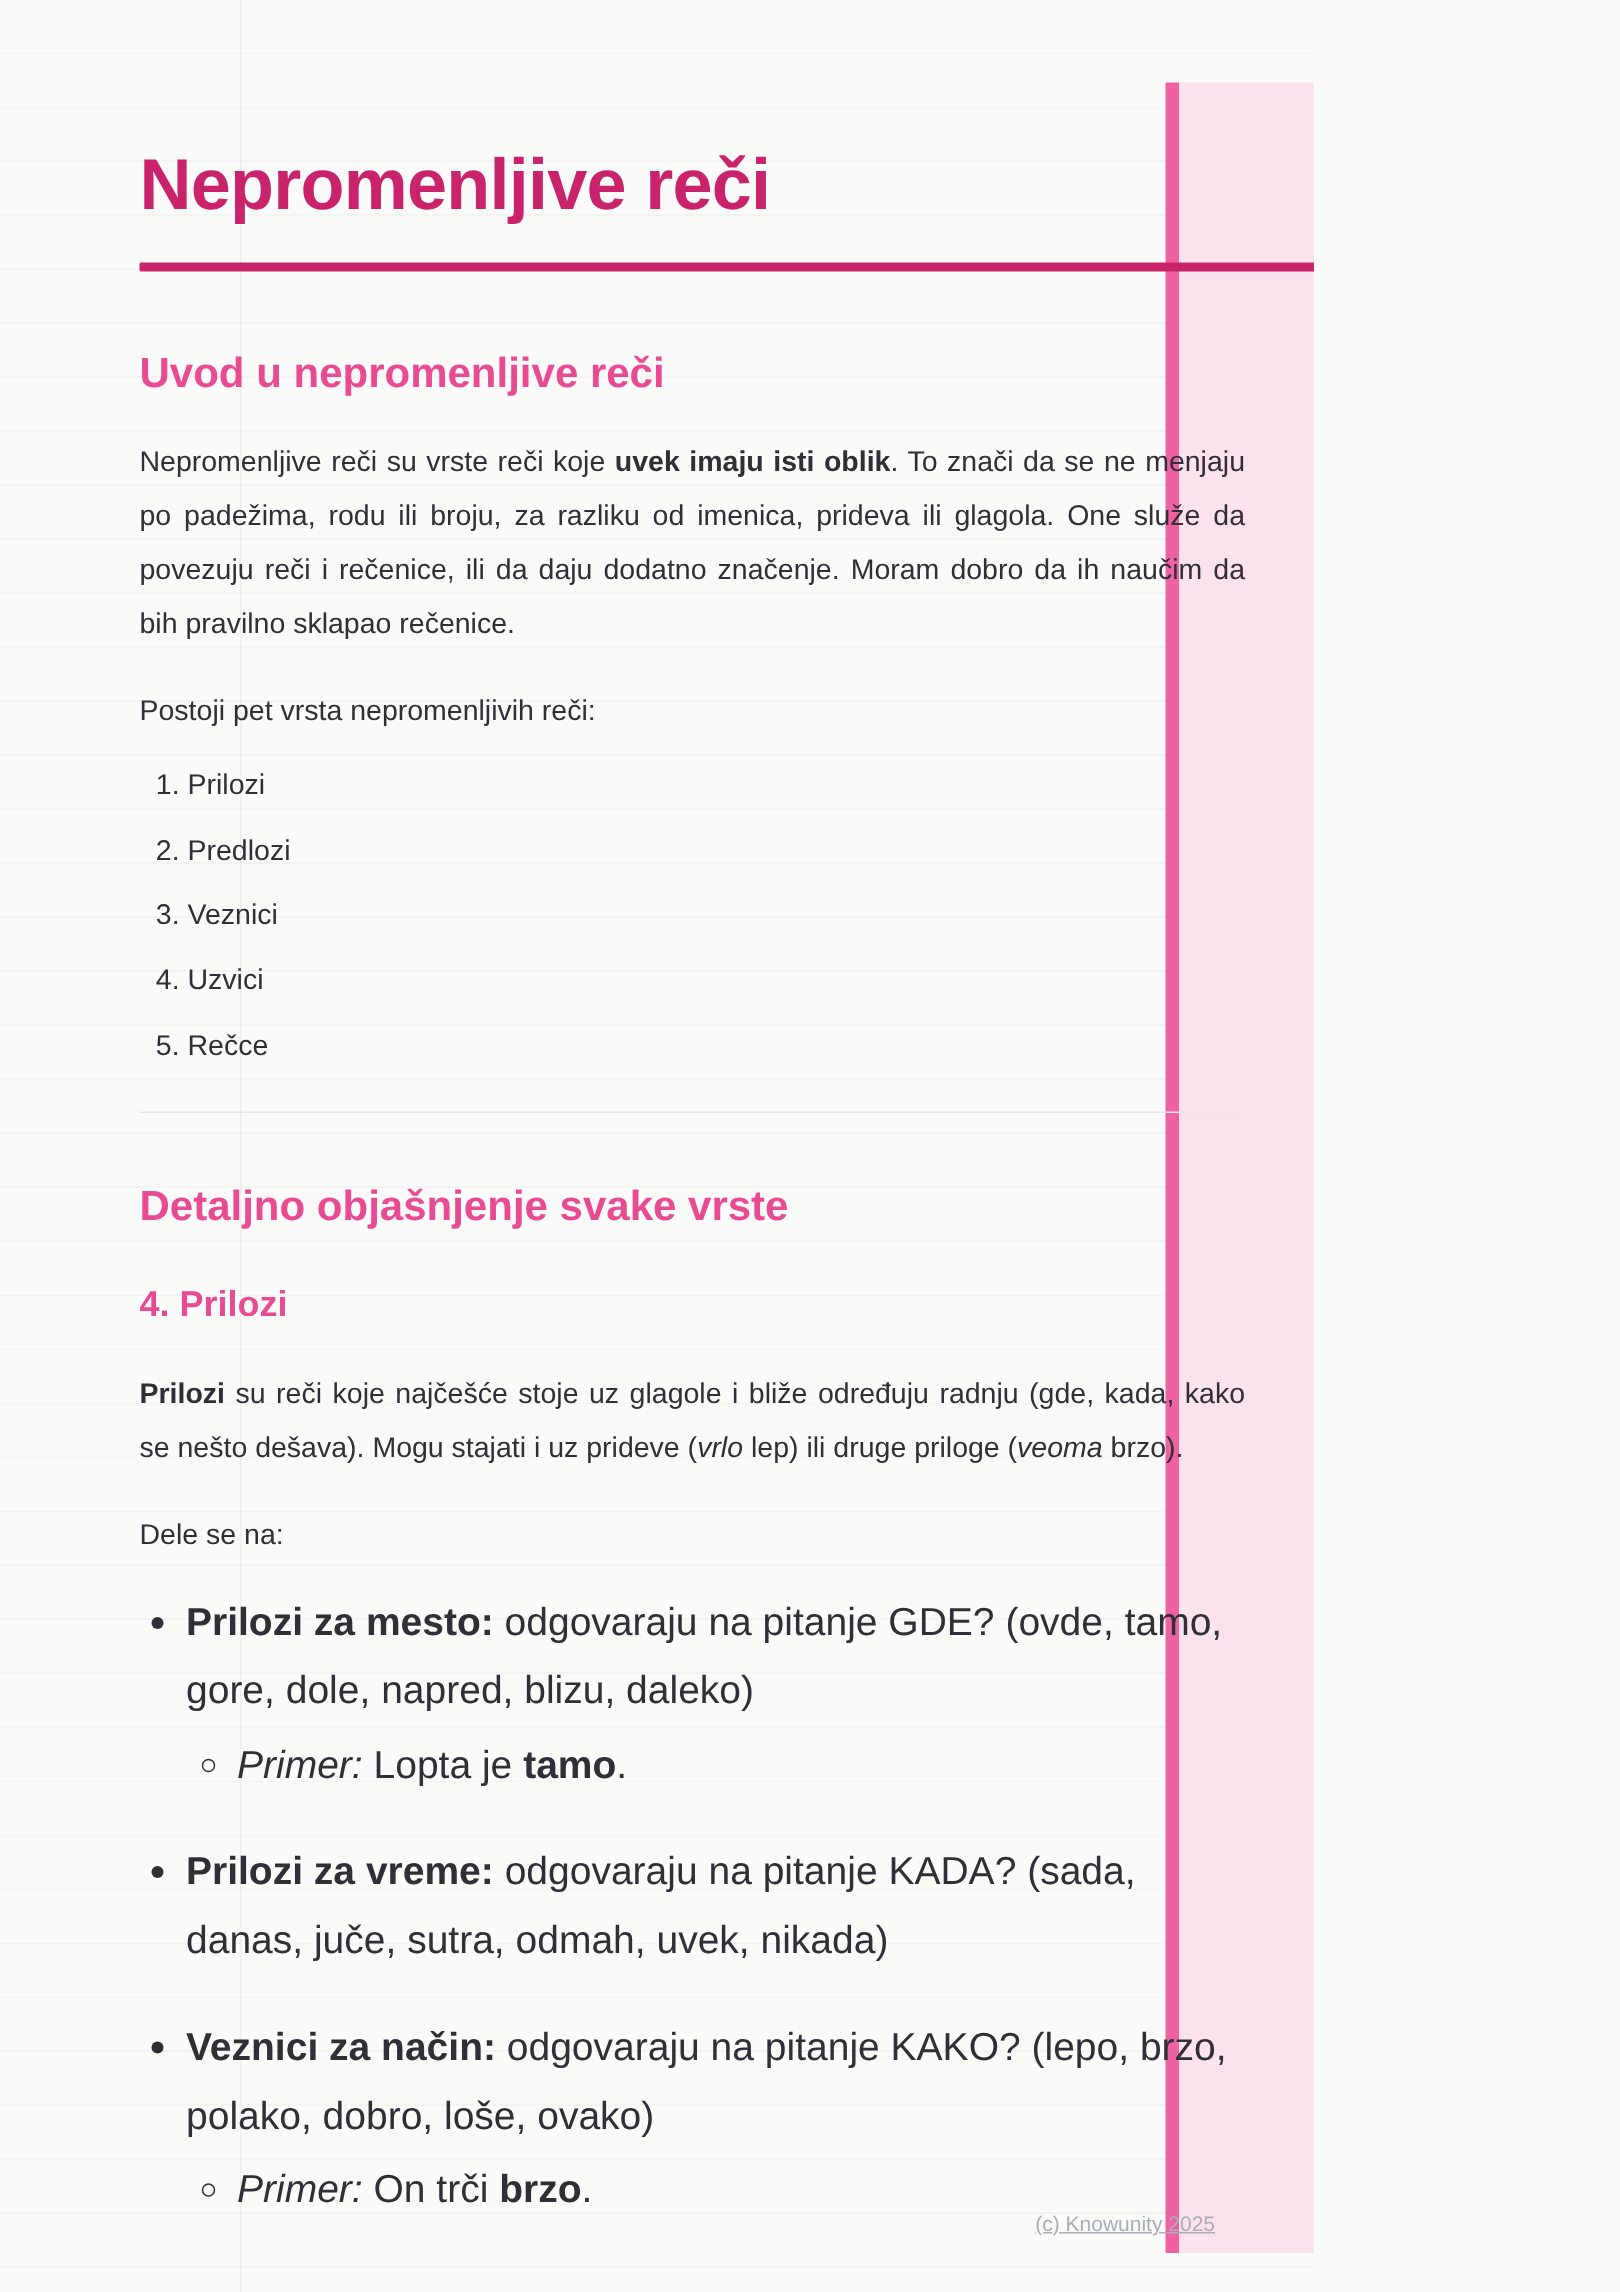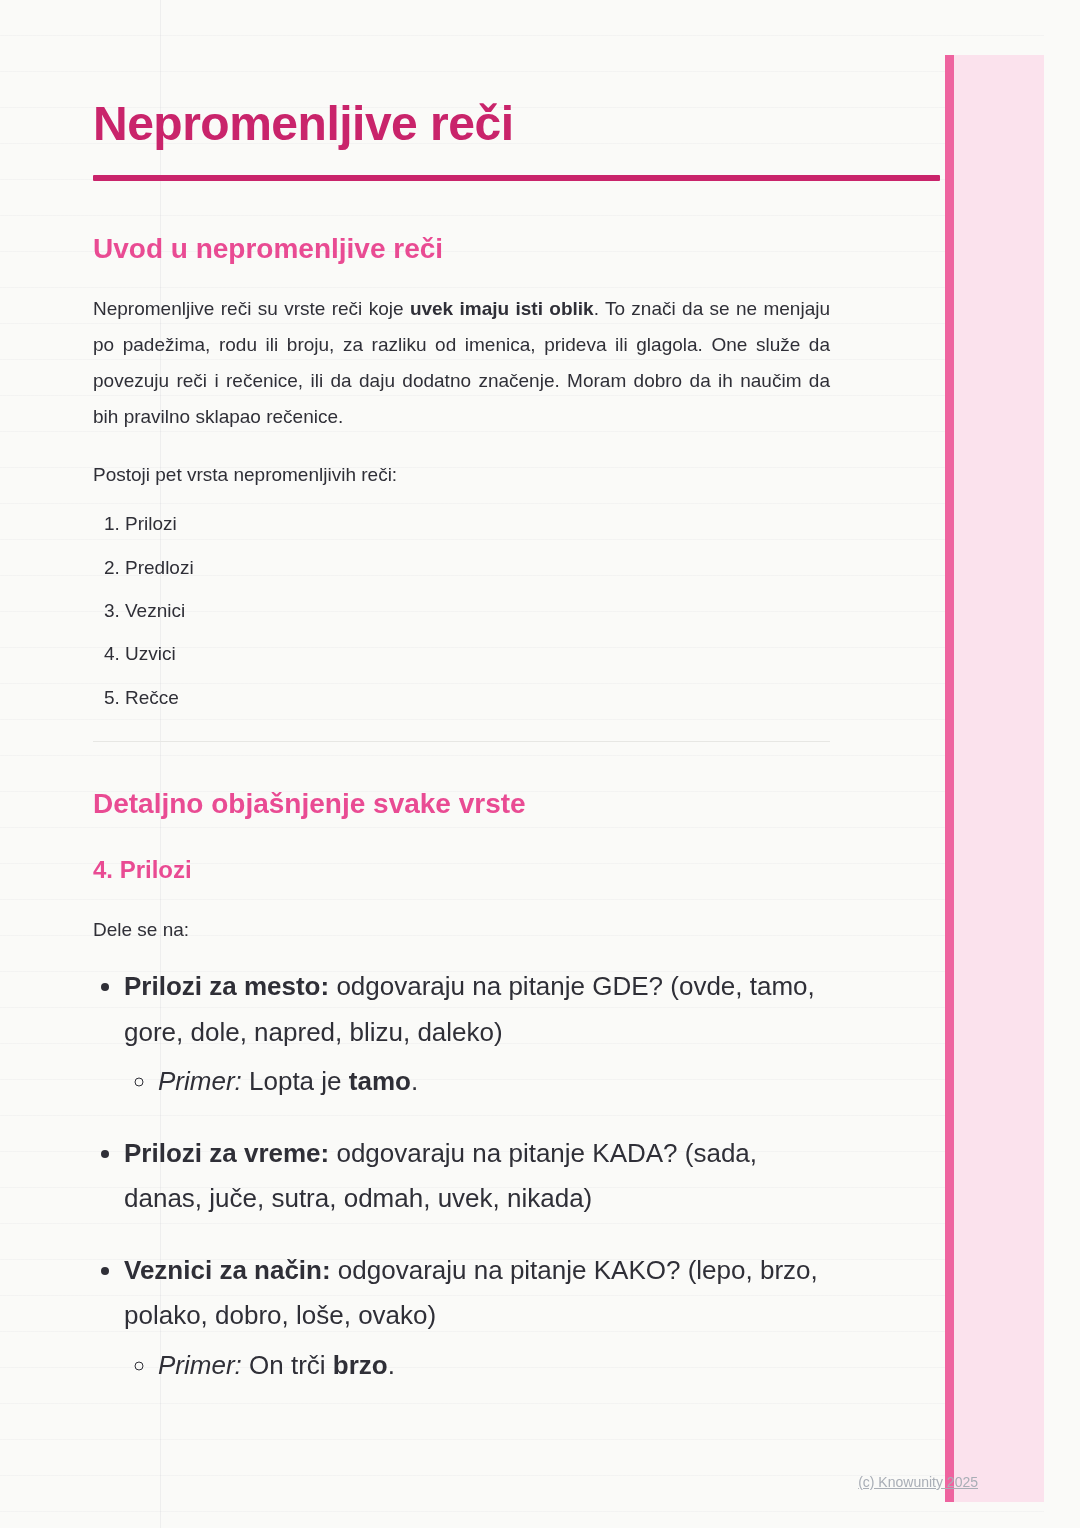--- a/index.html
+++ b/index.html
@@ -4,21 +4,21 @@
 <style>
   * { box-sizing: border-box; }
   html, body { margin: 0; padding: 0; }
   body {
     width: 1080px; height: 1528px;
     font-family: "Liberation Sans", sans-serif;
     background: #fafaf8;
   }
   .page {
     position: relative;
-    width: 1044px; height: 1528px;
+    width: 876px; height: 1528px;
     background: #fafaf8;
     overflow: hidden;
   }
   .ruled {
     position: absolute; inset: 0;
     background: repeating-linear-gradient(
       to bottom,
       transparent 0, transparent 35px,
       rgba(120,120,140,0.05) 35px, rgba(120,120,140,0.05) 36px);
     pointer-events: none;
@@ -123,20 +123,21 @@
       <li>Predlozi</li>
       <li>Veznici</li>
       <li>Uzvici</li>
       <li>Rečce</li>
     </ol>
 
     <hr class="divider">
 
     <h2 class="details">Detaljno objašnjenje svake vrste</h2>
     <h3>4. Prilozi</h3>
+    <p class="body"><span class="b">Prilozi</span><span> su reči koje najčešće stoje uz glagole i bliže određuju radnju (gde, kada, kako se nešto dešava). Mogu stajati i uz prideve (</span><span class="i">vrlo</span><span> lep) ili druge priloge (</span><span class="i">veoma</span><span> brzo).</span></p>
     <p class="body plain">Dele se na:</p>
 
     <ul class="bullets">
       <li>
         <span><span class="b">Prilozi za mesto:</span><span> odgovaraju na pitanje GDE? (ovde, tamo, gore, dole, napred, blizu, daleko)</span></span>
         <ul class="sub">
           <li><span class="i">Primer:</span><span> Lopta je </span><span class="b">tamo</span><span>.</span></li>
         </ul>
       </li>
       <li>

